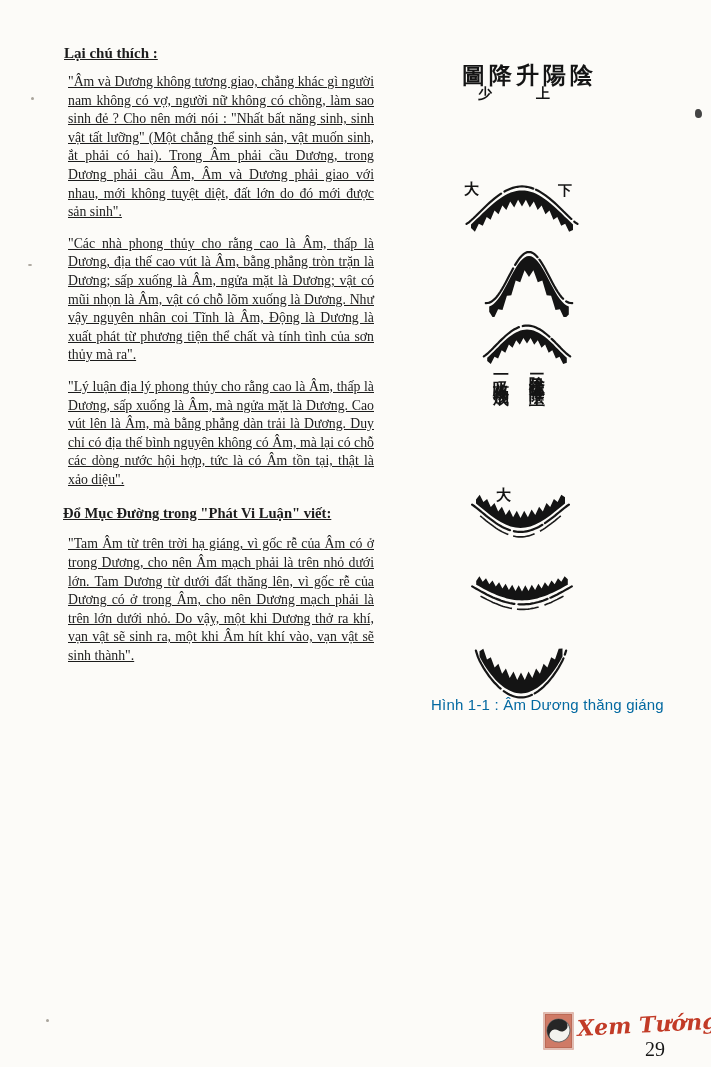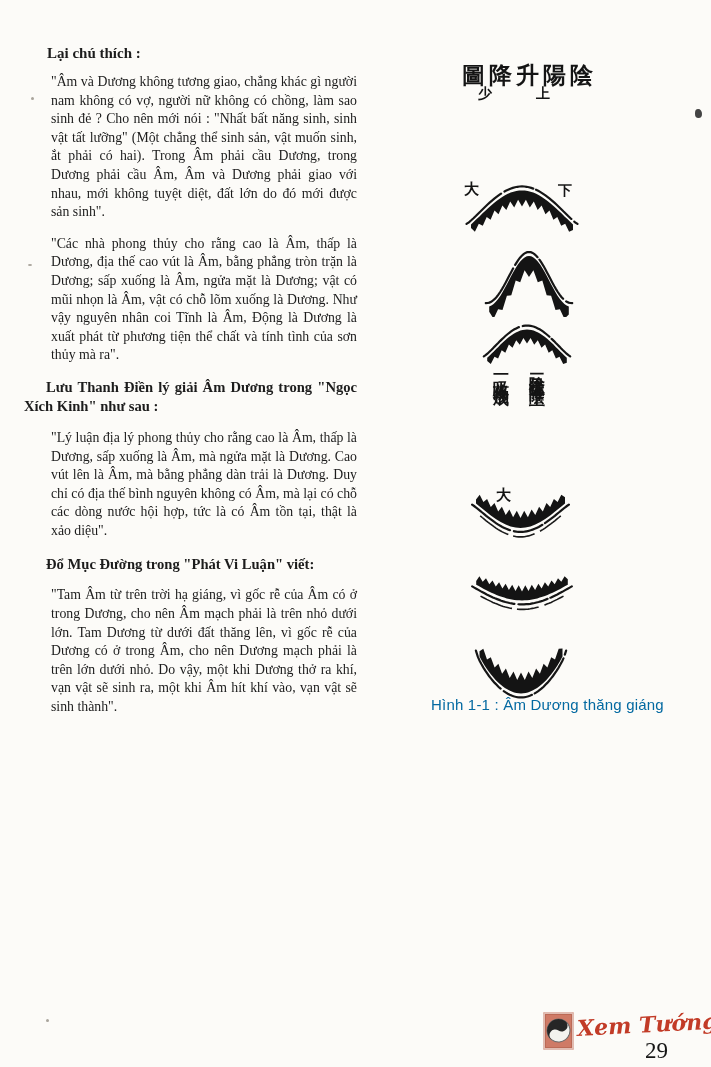--- a/index.html
+++ b/index.html
@@ -3,21 +3,21 @@
 <meta charset="utf-8">
 <style>
   html,body{margin:0;padding:0;}
   body{
     width:711px;height:1067px;position:relative;overflow:hidden;
     background:#fcfbf8;color:#1c1c1c;
     font-family:"Liberation Serif",serif;
   }
   .page{position:absolute;inset:0;}
   
-  .textcol{position:absolute;left:24px;top:44px;width:333px;}
+  .textcol{position:absolute;left:41px;top:44px;width:333px;text-decoration:underline;}
   .h{font-weight:bold;font-size:14.6px;line-height:19px;margin:0;text-align:justify;}
   .h-note{margin-left:23px;font-size:15px;}
   .ind{text-indent:22px;}
   .p{font-size:13.8px;line-height:18.6px;text-align:justify;margin:0;}
   .q{margin-left:27px;}
   .mt10{margin-top:10px;}.mt12{margin-top:12px;}.mt13{margin-top:13px;}
   .mt15{margin-top:15px;}.mt18{margin-top:18px;}
   .it{font-style:italic;}
   
   .cjk{font-family:"DejaVu Sans",sans-serif;font-weight:bold;color:#141414;}
@@ -36,35 +36,34 @@
     box-shadow:inset 0 0 0 2px rgba(255,255,255,.55), inset 0 0 0 3px rgba(170,90,70,.5);
   }
   .wm-logo svg{position:absolute;left:3px;top:6px;}
   .wm-text{
     position:absolute;left:577px;top:1010px;white-space:nowrap;
     font-family:"DejaVu Serif",serif;font-style:italic;font-weight:bold;
     font-size:22px;color:#c23b27;transform:rotate(-3deg);z-index:2;
   }
   .page-number{
     position:absolute;left:645px;top:1038px;
-    font-family:"Liberation Serif",serif;font-size:23px;color:#161616;z-index:3;
+    font-family:"Liberation Serif",serif;font-size:20px;color:#161616;z-index:3;
   }
   .speck{position:absolute;background:#444;border-radius:45% 55% 50% 50%;}
   .dot{position:absolute;background:#a9a49c;border-radius:50%;}
 </style>
 </head>
 <body>
 
 <div class="page">
 
   <div class="textcol">
     <p class="h h-note">Lại chú thích :</p>
     <p class="p q mt10">"Âm và Dương không tương giao, chẳng khác gì người nam không có vợ, người nữ không có chồng, làm sao sinh đẻ ? Cho nên mới nói : "Nhất bất năng sinh, sinh vật tất lưỡng" (Một chẳng thể sinh sản, vật muốn sinh, ắt phải có hai). Trong Âm phải cầu Dương, trong Dương phải cầu Âm, Âm và Dương phải giao với nhau, mới không tuyệt diệt, đất lớn do đó mới được sản sinh".</p>
     <p class="p q mt13">"Các nhà phong thủy cho rằng cao là Âm, thấp là Dương, địa thế cao vút là Âm, bằng phẳng tròn trặn là Dương; sấp xuống là Âm, ngửa mặt là Dương; vật có mũi nhọn là Âm, vật có chỗ lõm xuống là Dương. Như vậy nguyên nhân coi Tĩnh là Âm, Động là Dương là xuất phát từ phương tiện thể chất và tính tình của sơn thủy mà ra".</p>
-    <p class="h ind mt13">Lưu Thanh Điền lý giải Âm Dương trong "Ngọc Xích Kinh" như sau :</p>
     <p class="p q mt13">"Lý luận địa lý phong thủy cho rằng cao là Âm, thấp là Dương, sấp xuống là Âm, mà ngửa mặt là Dương. Cao vút lên là Âm, mà bằng phẳng dàn trải là Dương. Duy chỉ có địa thế bình nguyên không có Âm, mà lại có chỗ các dòng nước hội hợp, tức là có Âm tồn tại, thật là xảo diệu".</p>
     <p class="h ind mt15">Đổ Mục Đường trong "Phát Vi Luận" viết:</p>
     <p class="p q mt12">"Tam Âm từ trên trời hạ giáng, vì gốc rễ của Âm có ở trong Dương, cho nên Âm mạch phải là trên nhỏ dưới lớn. Tam Dương từ dưới đất thăng lên, vì gốc rễ của Dương có ở trong Âm, cho nên Dương mạch phải là trên lớn dưới nhỏ. Do vậy, một khi Dương thở ra khí, vạn vật sẽ sinh ra, một khi Âm hít khí vào, vạn vật sẽ sinh thành".</p>
   </div>
 
   <div>
     <div class="cjk fig-title">圖降升陽陰</div>
     <span class="cjk cjk-s" style="left:478px;top:85px;">少</span>
     <span class="cjk cjk-s" style="left:536px;top:85px;">上</span>
 

